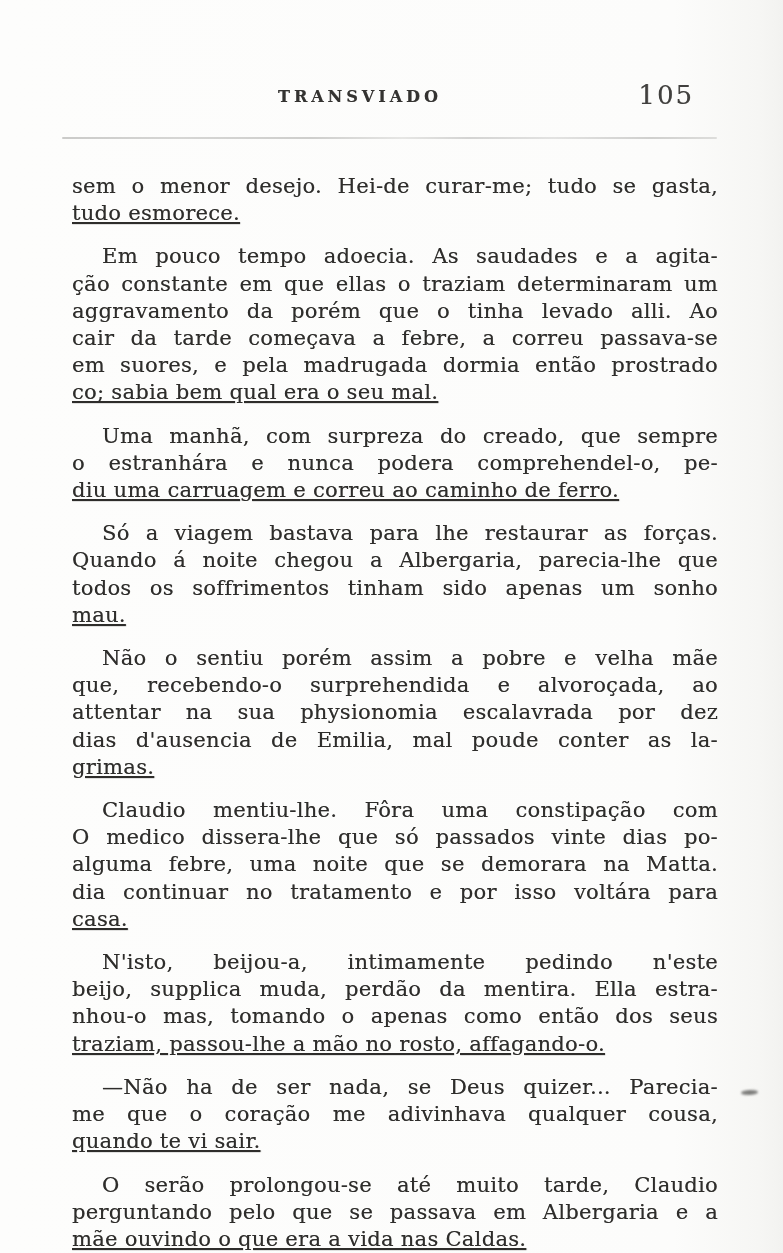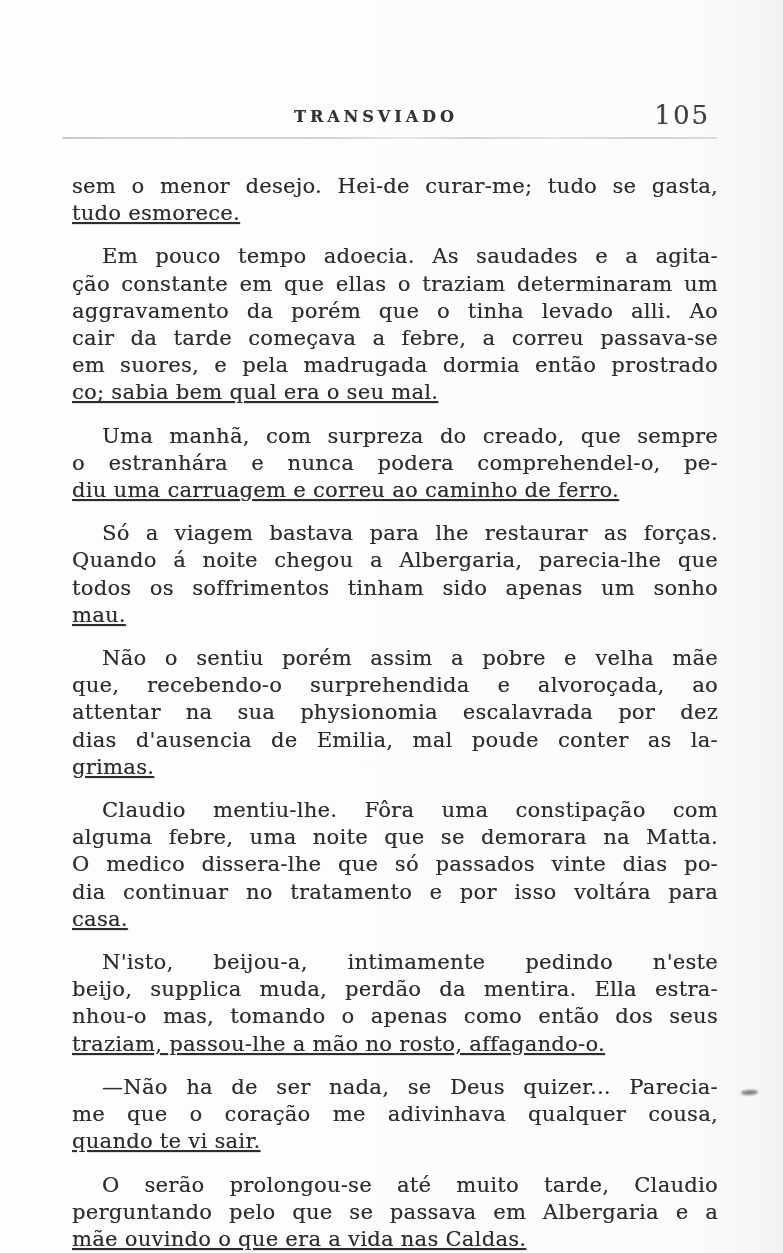--- a/index.html
+++ b/index.html
@@ -10,24 +10,23 @@
     position: relative;
     width: 783px;
     height: 1253px;
     overflow: hidden;
     background: linear-gradient(90deg, #fdfdfc 0%, #fcfcfb 86%, #f6f6f4 97%, #f2f2f0 100%);
     font-family: "DejaVu Serif", serif;
   }
   .page-header {
     position: absolute;
     top: 84px;
-    left: 72px;
+    left: 56px;
     width: 678px;
     height: 30px;
-    margin-top: 20px;
   }
   .running-title {
     position: absolute;
     top: 3px;
     left: 222px;
     font-size: 16px;
     font-weight: 700;
     letter-spacing: 4px;
     color: #343331;
     text-shadow: 0.3px 0.3px 0.5px rgba(52,51,49,0.55);
@@ -124,22 +123,22 @@
       </div>
       <div class="para">
         <div class="line indent">Não o sentiu porém assim a pobre e velha mãe</div>
         <div class="line">que, recebendo-o surprehendida e alvoroçada, ao</div>
         <div class="line">attentar na sua physionomia escalavrada por dez</div>
         <div class="line">dias d'ausencia de Emilia, mal poude conter as la-</div>
         <div class="line noj">grimas.</div>
       </div>
       <div class="para">
         <div class="line indent">Claudio mentiu-lhe. Fôra uma constipação com</div>
+        <div class="line">O medico dissera-lhe que só passados vinte dias po-</div>
         <div class="line">alguma febre, uma noite que se demorara na Matta.</div>
-        <div class="line">O medico dissera-lhe que só passados vinte dias po-</div>
         <div class="line">dia continuar no tratamento e por isso voltára para</div>
         <div class="line noj">casa.</div>
       </div>
       <div class="para">
         <div class="line indent">N'isto, beijou-a, intimamente pedindo n'este</div>
         <div class="line">beijo, supplica muda, perdão da mentira. Ella estra-</div>
         <div class="line">nhou-o mas, tomando o apenas como então dos seus</div>
         <div class="line noj">traziam, passou-lhe a mão no rosto, affagando-o.</div>
       </div>
       <div class="para">

